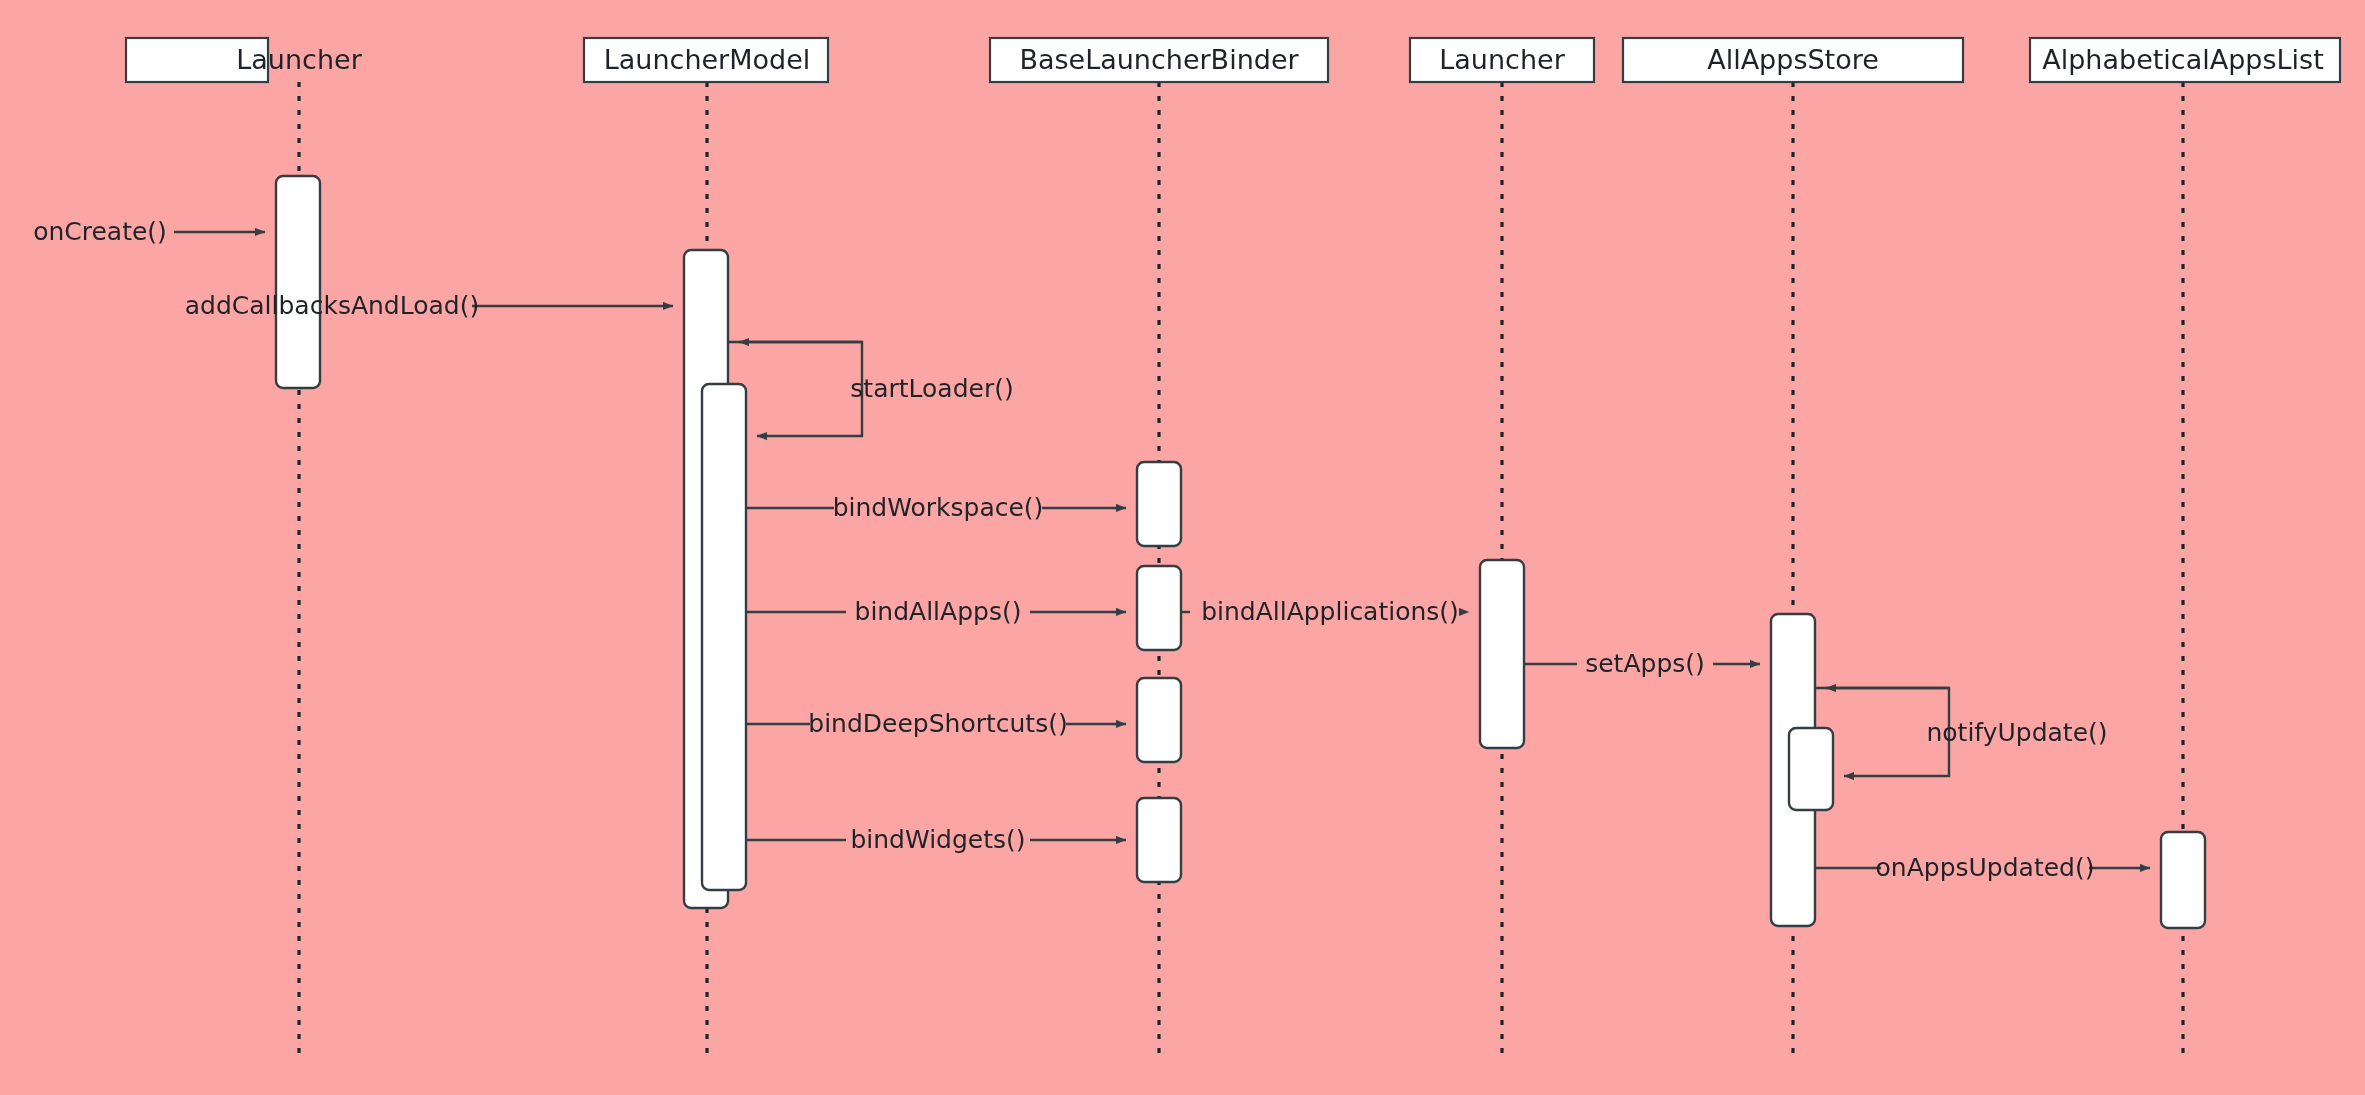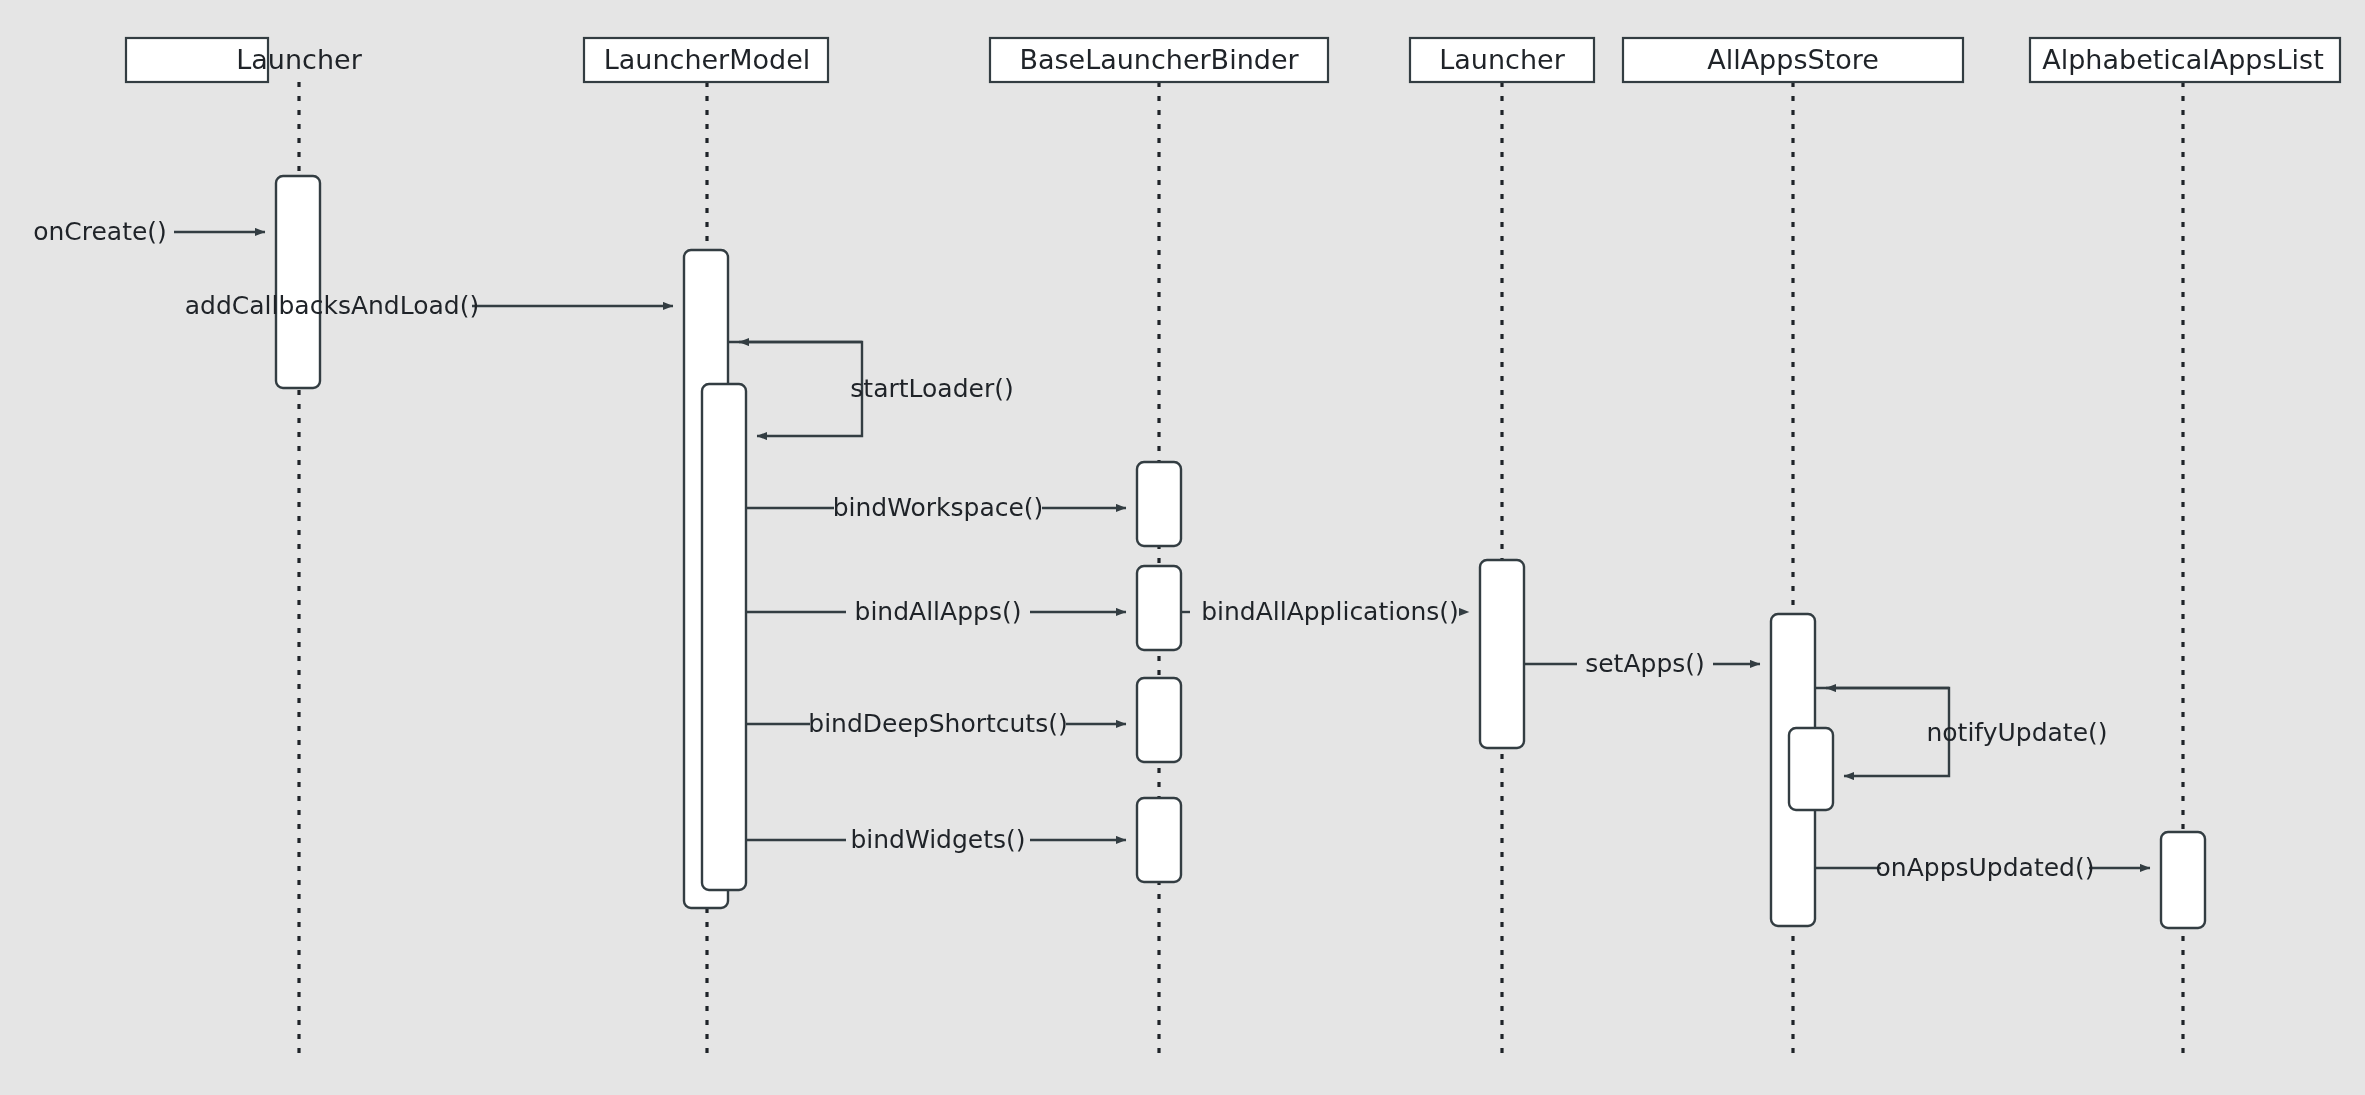--- a/index.html
+++ b/index.html
@@ -8,21 +8,21 @@
     padding: 0;
     background: #ffffff;
   }
   body {
     font-family: "DejaVu Sans", sans-serif;
   }
   #canvas-wrap {
     position: relative;
     width: 2365px;
     height: 1095px;
-    background: #e5e5e5;
+    background: #fca5a5;
     overflow: hidden;
   }
   svg#diagram {
     display: block;
     width: 2365px;
     height: 1095px;
   }
   .participant-box {
     fill: #ffffff;
     stroke: #333d42;

